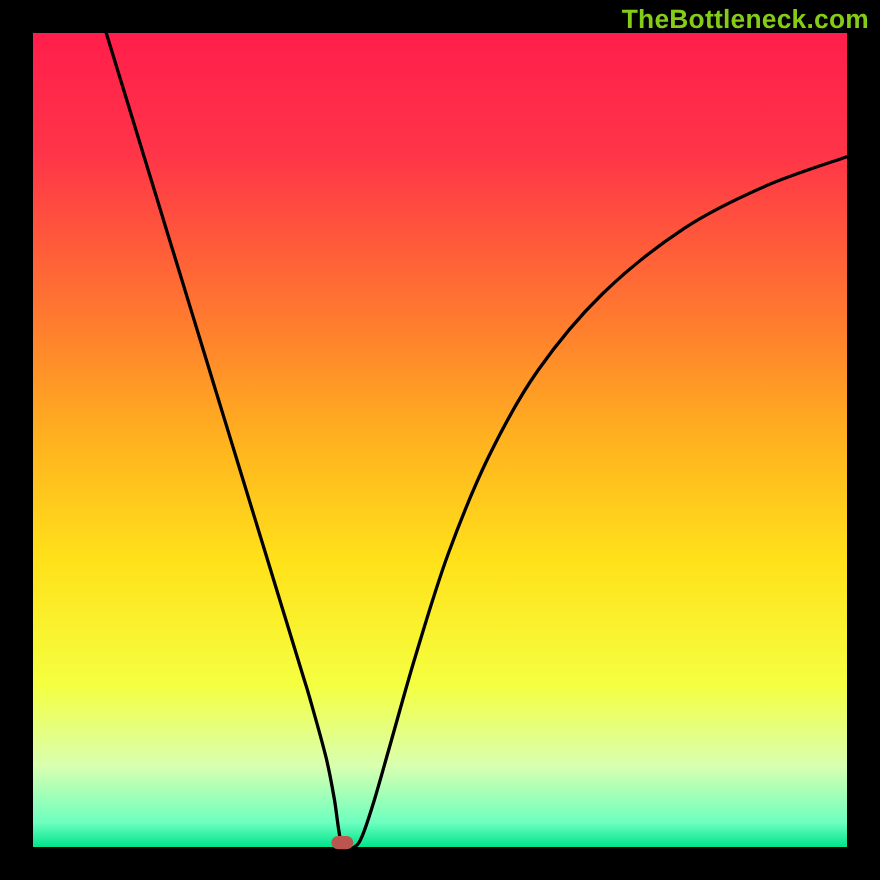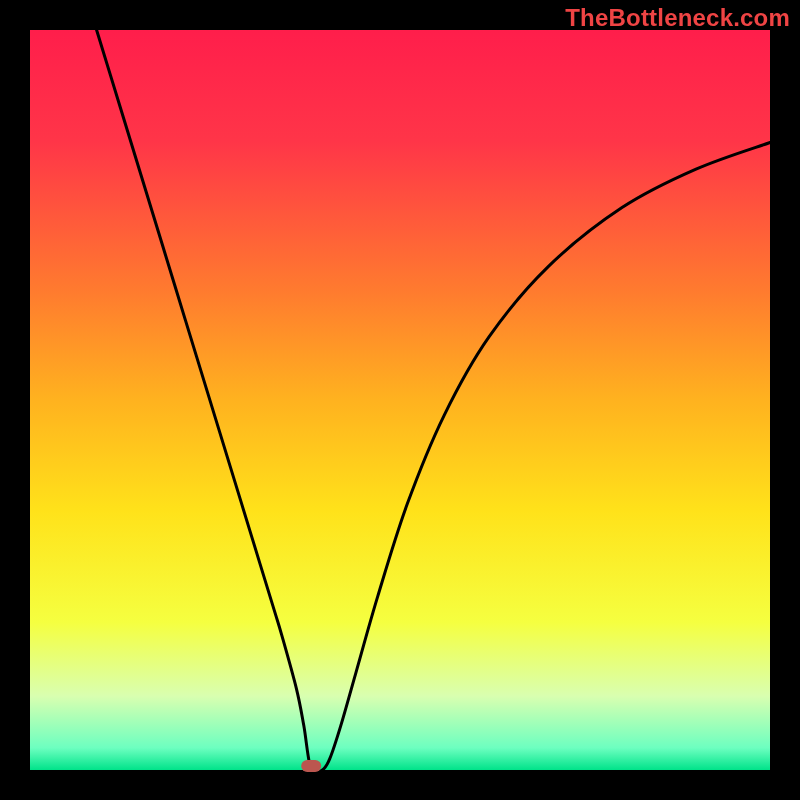--- a/index.html
+++ b/index.html
@@ -16,21 +16,21 @@
     height: 800px;
     background: #000;
   }
   .watermark {
     position: absolute;
     top: 4px;
     right: 10px;
     font-family: Arial, Helvetica, sans-serif;
     font-size: 24px;
     font-weight: 600;
-    color: #ef4444;
+    color: #84cc16;
     letter-spacing: 0.2px;
     z-index: 10;
   }
   svg.plot {
     position: absolute;
     left: 0;
     top: 0;
     width: 800px;
     height: 800px;
     display: block;

